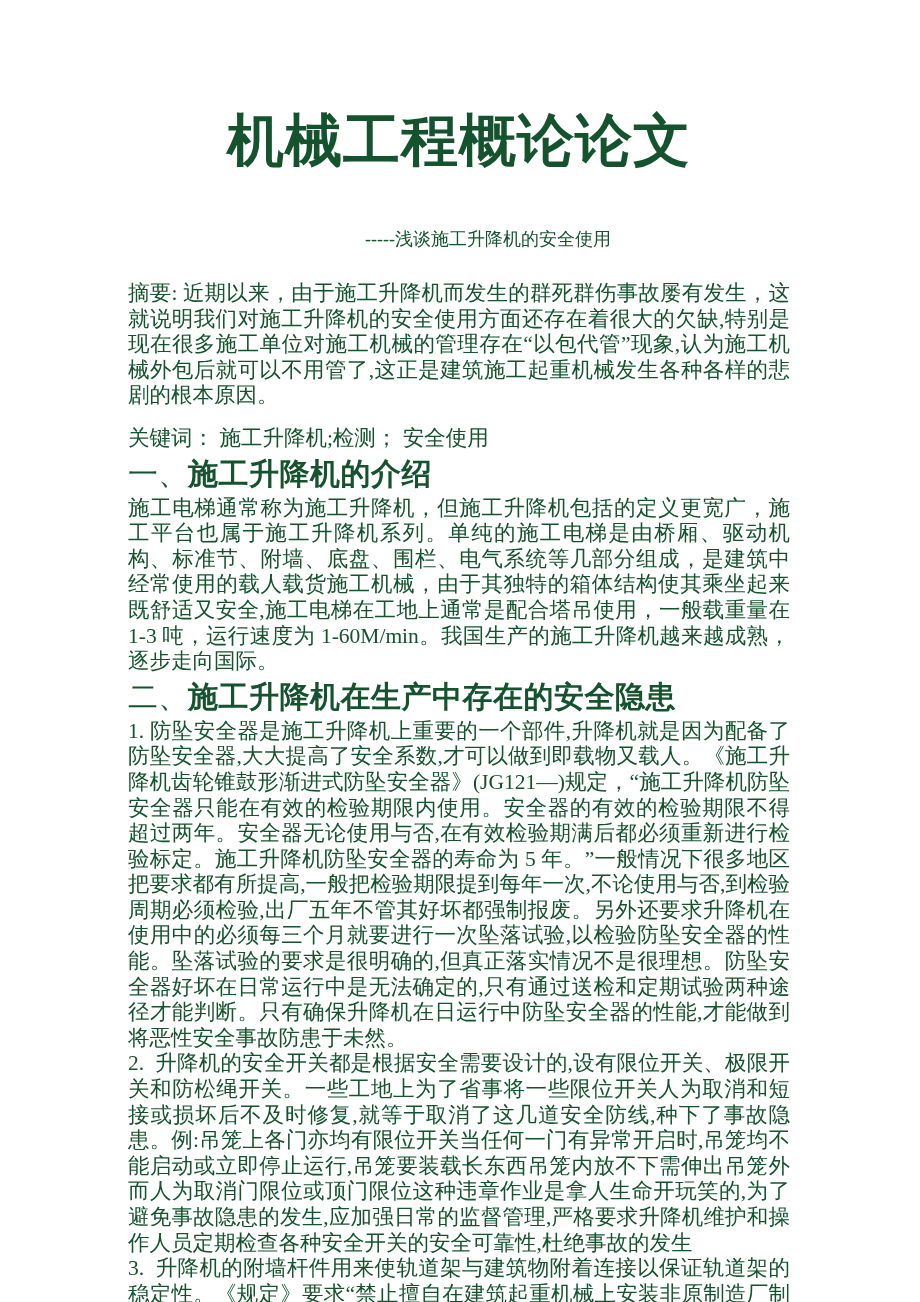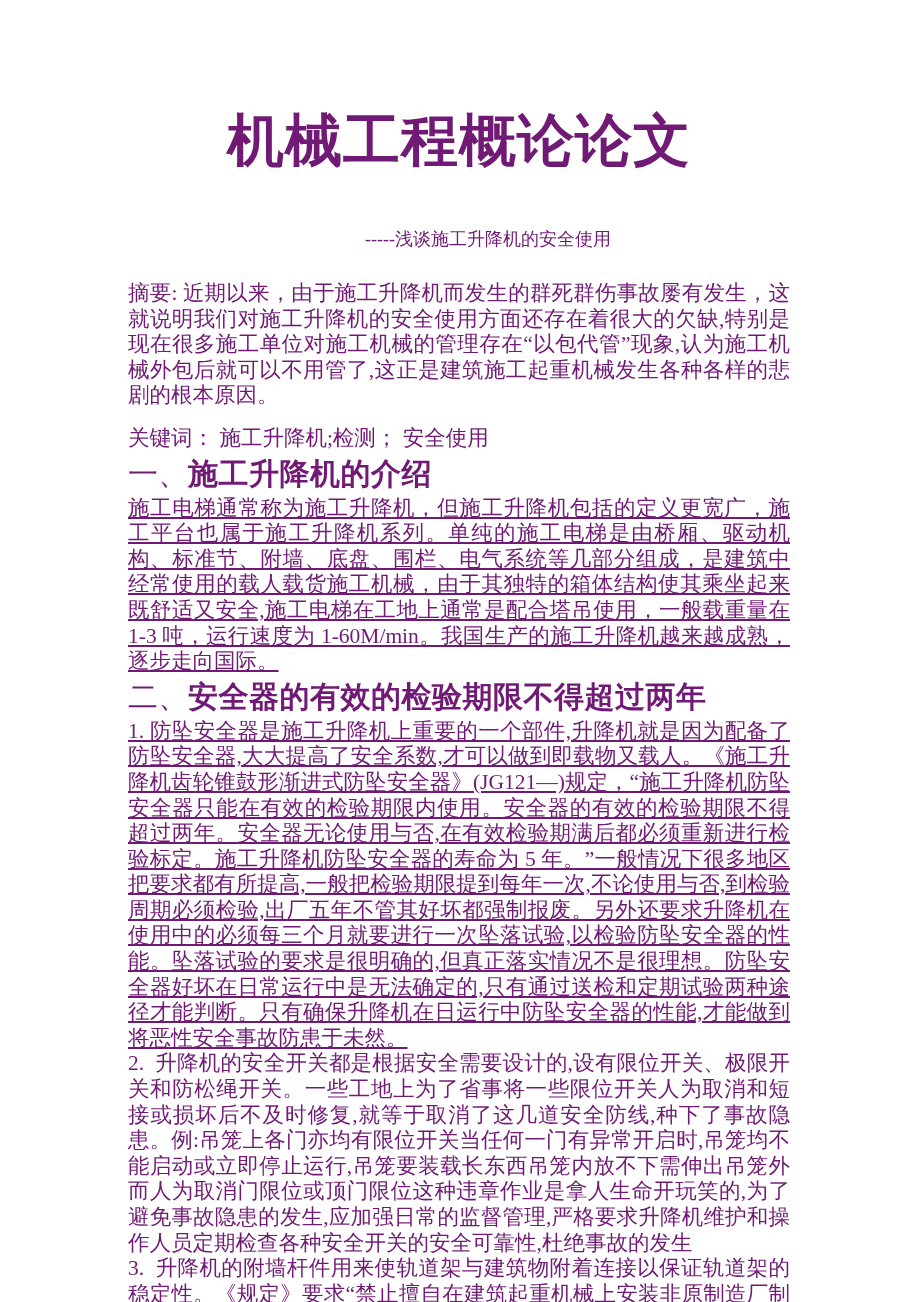--- a/index.html
+++ b/index.html
@@ -8,21 +8,21 @@
     background: #ffffff;
   }
   .page {
     position: relative;
     width: 920px;
     height: 1302px;
     background: #ffffff;
     box-sizing: border-box;
     padding: 104px 130px 0 128px;
     overflow: hidden;
-    color: #701a75;
+    color: #14532d;
     font-family: "Liberation Serif", "DejaVu Serif", serif;
   }
   .doc-title {
     margin: 0;
     font-size: 57px;
     line-height: 74px;
     font-weight: bold;
     text-align: center;
     letter-spacing: 1px;
     white-space: nowrap;
@@ -51,41 +51,41 @@
   }
   .section-heading .sec-num {
     font-weight: normal;
     font-family: "Liberation Serif", "DejaVu Serif", serif;
   }
   .section-heading .sec-title {
     font-weight: bold;
     font-family: "Liberation Sans", "DejaVu Sans", sans-serif;
     letter-spacing: 0.5px;
   }
-  .section-body { margin-top: 8px; text-decoration: underline; }
+  .section-body { margin-top: 8px; }
   .follow-para { margin-top: 0; }
 </style>
 </head>
 <body>
 
 <div class="page">
 
   <h1 class="doc-title">机械工程概论论文</h1>
 
   <div class="doc-subtitle">-----浅谈施工升降机的安全使用</div>
 
   <p class="body-text abstract-para"><span>摘要:</span><span> 近期以来，由于施工升降机而发生的群死群伤事故屡有发生，这就说明我们对施工升降机的安全使用方面还存在着很大的欠缺,特别是现在很多施工单位对施工机械的管理存在“以包代管”现象,认为施工机械外包后就可以不用管了,这正是建筑施工起重机械发生各种各样的悲剧的根本原因。</span></p>
 
   <p class="body-text keywords-line"><span>关键词：</span> <span>施工升降机;检测； 安全使用</span></p>
 
   <h2 class="section-heading"><span class="sec-num">一、</span><span class="sec-title">施工升降机的介绍</span></h2>
 
   <p class="body-text section-body">施工电梯通常称为施工升降机，但施工升降机包括的定义更宽广，施工平台也属于施工升降机系列。单纯的施工电梯是由桥厢、驱动机构、标准节、附墙、底盘、围栏、电气系统等几部分组成，是建筑中经常使用的载人载货施工机械，由于其独特的箱体结构使其乘坐起来既舒适又安全,施工电梯在工地上通常是配合塔吊使用，一般载重量在 1-3 吨，运行速度为 1-60M/min。我国生产的施工升降机越来越成熟，逐步走向国际。</p>
 
-  <h2 class="section-heading"><span class="sec-num">二、</span><span class="sec-title">安全器的有效的检验期限不得超过两年</span></h2>
+  <h2 class="section-heading"><span class="sec-num">二、</span><span class="sec-title">施工升降机在生产中存在的安全隐患</span></h2>
 
   <p class="body-text section-body">1. 防坠安全器是施工升降机上重要的一个部件,升降机就是因为配备了防坠安全器,大大提高了安全系数,才可以做到即载物又载人。《施工升降机齿轮锥鼓形渐进式防坠安全器》(JG121—)规定，“施工升降机防坠安全器只能在有效的检验期限内使用。安全器的有效的检验期限不得超过两年。安全器无论使用与否,在有效检验期满后都必须重新进行检验标定。施工升降机防坠安全器的寿命为 5 年。”一般情况下很多地区把要求都有所提高,一般把检验期限提到每年一次,不论使用与否,到检验周期必须检验,出厂五年不管其好坏都强制报废。另外还要求升降机在使用中的必须每三个月就要进行一次坠落试验,以检验防坠安全器的性能。坠落试验的要求是很明确的,但真正落实情况不是很理想。防坠安全器好坏在日常运行中是无法确定的,只有通过送检和定期试验两种途径才能判断。只有确保升降机在日运行中防坠安全器的性能,才能做到将恶性安全事故防患于未然。</p>
 
   <p class="body-text follow-para">2.&nbsp; 升降机的安全开关都是根据安全需要设计的,设有限位开关、极限开关和防松绳开关。一些工地上为了省事将一些限位开关人为取消和短接或损坏后不及时修复,就等于取消了这几道安全防线,种下了事故隐患。例:吊笼上各门亦均有限位开关当任何一门有异常开启时,吊笼均不能启动或立即停止运行,吊笼要装载长东西吊笼内放不下需伸出吊笼外而人为取消门限位或顶门限位这种违章作业是拿人生命开玩笑的,为了避免事故隐患的发生,应加强日常的监督管理,严格要求升降机维护和操作人员定期检查各种安全开关的安全可靠性,杜绝事故的发生</p>
 
   <p class="body-text follow-para">3.&nbsp; 升降机的附墙杆件用来使轨道架与建筑物附着连接以保证轨道架的稳定性。《规定》要求“禁止擅自在建筑起重机械上安装非原制造厂制造的标准节和附着装置”。附墙杆件应按照厂家出厂说明书要求的材质、规格设置不应任意更改。附着杆间距应符合说明书要求,一般为 6m 一道;附着杆的连接方式及紧固方式应</p>
 
 </div>
 
 </body></html>

